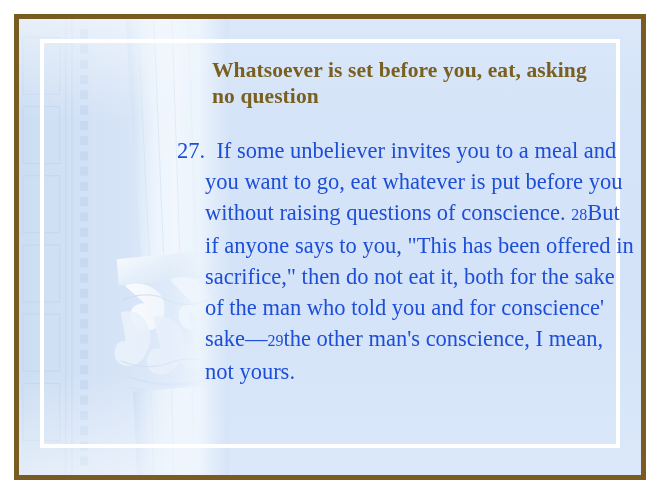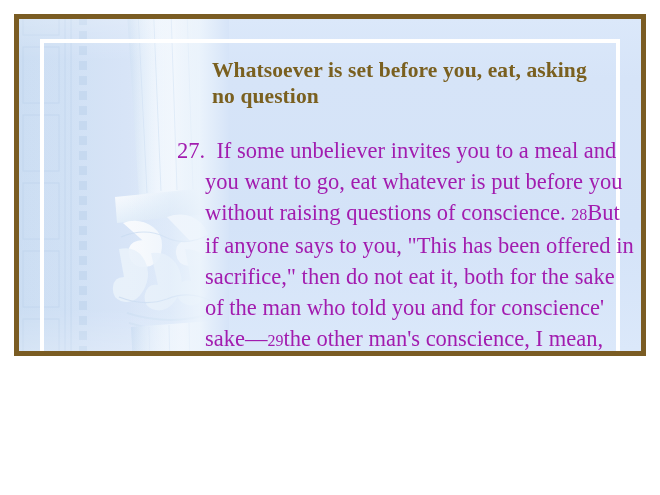--- a/index.html
+++ b/index.html
@@ -21,21 +21,21 @@
     height: 495px;
     background: #ffffff;
   }
 
   
   #frame-border {
     position: absolute;
     left: 14px;
     top: 14px;
     width: 632px;
-    height: 342px;
+    height: 466px;
     box-sizing: border-box;
     border: 5px solid #7a5c23;
     background: #d6e4f8;
     overflow: hidden;
   }
 
   
   #blue-field {
     position: absolute;
     inset: 0;
@@ -114,21 +114,21 @@
 
   #body-text {
     position: absolute;
     left: 158px;
     top: 116px;
     width: 430px;
     margin: 0;
     font-family: "Liberation Serif", "DejaVu Serif", serif;
     font-size: 22.5px;
     line-height: 31px;
-    color: #a21caf;
+    color: #1d4ed8;
     text-indent: -28px;
     padding-left: 28px;
   }
   #body-text .vnum {
     font-size: 16px;
   }
   #body-text .lead-num {
     font-size: 22.5px;
   }
 </style>

